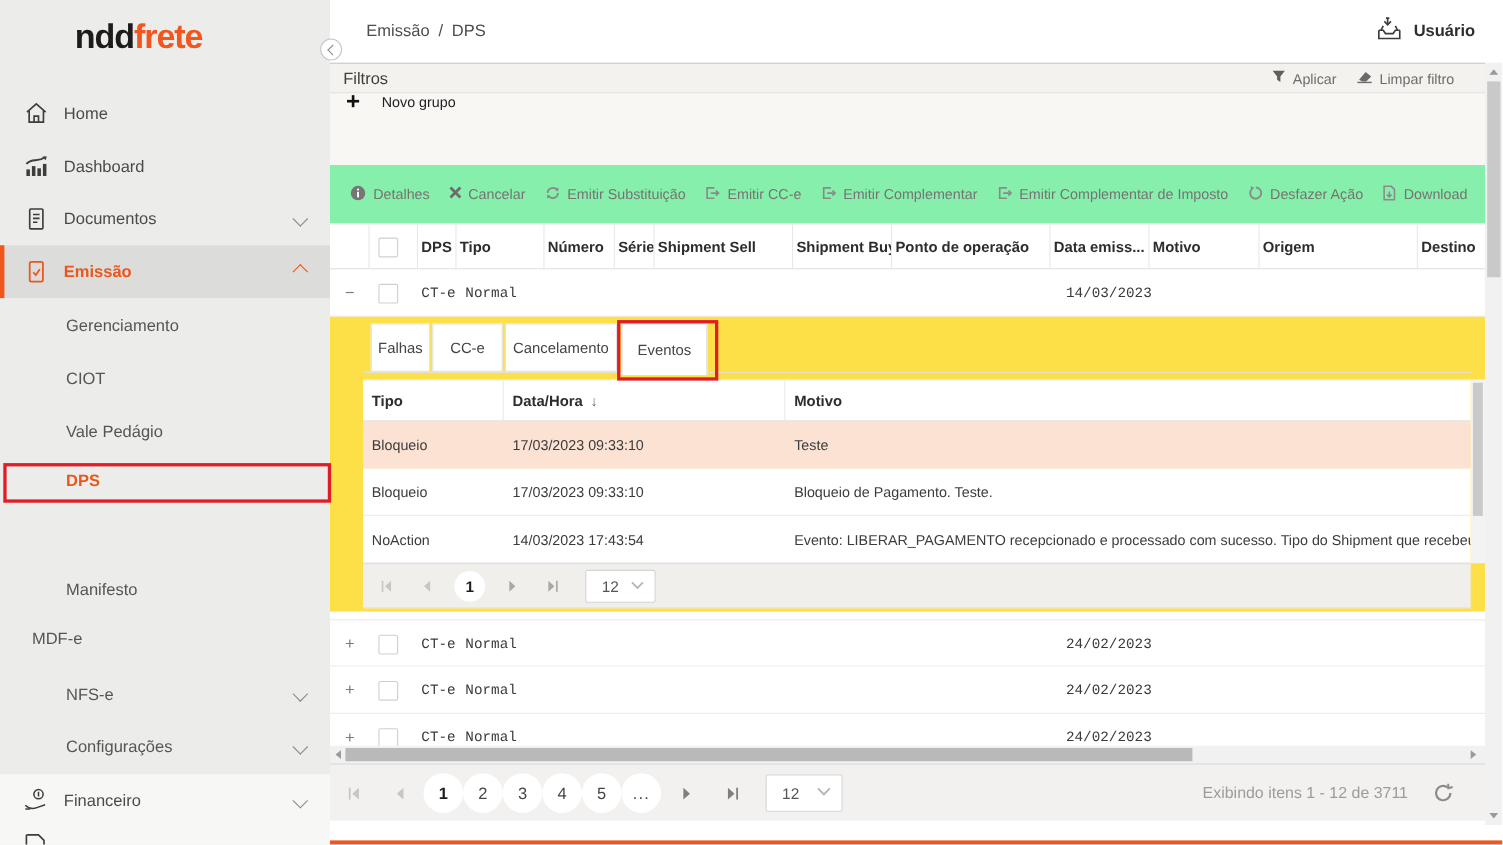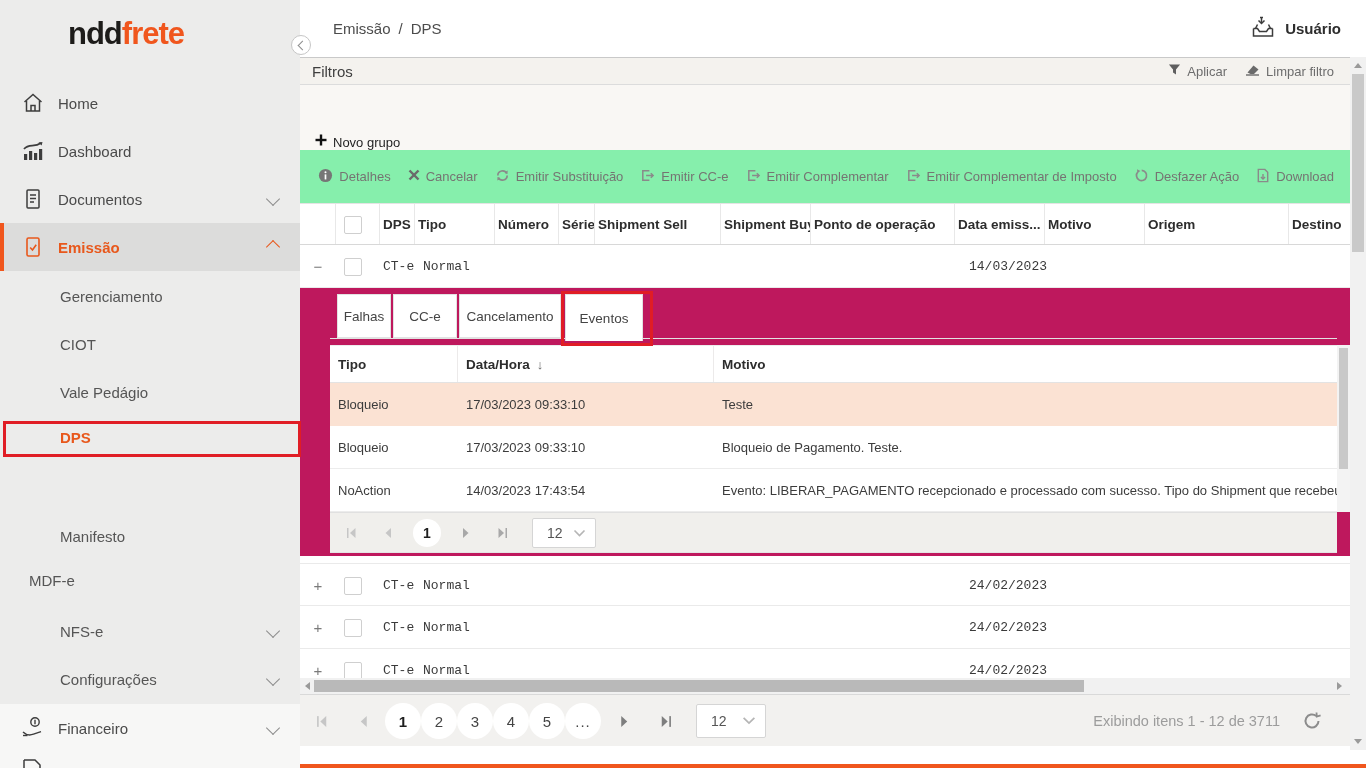--- a/index.html
+++ b/index.html
@@ -27,38 +27,38 @@
   
   .topbar{left:300px;top:0;width:1066px;height:57px;background:#fff;}
   .breadcrumb{left:333px;top:0;height:57px;display:flex;align-items:center;gap:8px;font-size:15px;color:#4c4c4c;}
   .userbox{top:0;right:25px;height:57px;display:flex;align-items:center;gap:10px;}
   .userbox .uname{font-size:15px;font-weight:bold;color:#2e2e2e;}
   .collapse-btn{left:291px;top:35px;width:18px;height:18px;border-radius:50%;background:#fff;border:1px solid #c6c6c6;display:flex;align-items:center;justify-content:center;cursor:pointer;z-index:20;}
   .collapse-btn .chevl{width:6px;height:6px;border-left:1.5px solid #8d8d8d;border-bottom:1.5px solid #8d8d8d;transform:rotate(45deg);margin-left:2px;}
   
   .filterbar{left:300px;top:57px;width:1050px;height:28px;background:#f4f2ee;border-top:1px solid #c9c9c9;border-bottom:1px solid #dcdcdc;box-sizing:border-box;display:flex;align-items:center;}
   .filterbar .ftitle{margin-left:12px;font-size:15px;color:#3e3e3e;}
-  .filterbar .factions{margin-left:auto;margin-right:16px;display:flex;align-items:center;gap:18px;}
+  .filterbar .factions{margin-left:auto;margin-right:28px;display:flex;align-items:center;gap:18px;}
   .faction{display:flex;align-items:center;gap:6px;font-size:13px;color:#6d6d6d;cursor:pointer;}
   .groupbar{left:300px;top:85px;width:1050px;height:65px;background:#f9f7f4;}
-  .newgroup{left:315px;top:85px;height:65px;display:flex;align-items:flex-end;gap:6px;cursor:pointer;}
+  .newgroup{left:315px;top:85px;height:65px;display:flex;align-items:flex-start;gap:20px;cursor:pointer;}
   .newgroup .ng-lbl{font-size:13px;color:#1f1f1f;}
   
   .toolbar{left:300px;top:150px;width:1050px;height:53px;background:#86efac;display:flex;align-items:center;justify-content:flex-end;gap:17px;padding-right:16px;box-sizing:border-box;}
   .tbtn{display:flex;align-items:center;gap:6px;font-size:13px;color:#757472;cursor:pointer;white-space:nowrap;}
   
   .gridheader{left:300px;top:203px;width:1050px;height:42px;background:#fff;border-top:1px solid #e4e4e4;border-bottom:1px solid #d8d8d8;box-sizing:border-box;overflow:hidden;}
   .hcell{position:absolute;top:0;height:40px;display:flex;align-items:center;padding-left:3px;box-sizing:border-box;font-size:13.5px;font-weight:bold;color:#2d2d2d;border-right:1px solid #e8e8e8;white-space:nowrap;overflow:hidden;}
   .grow{left:300px;width:1050px;height:43px;background:#fff;border-bottom:1px solid #eaeaea;box-sizing:border-box;overflow:hidden;}
   .gcell{position:absolute;top:0;height:42px;display:flex;align-items:center;padding-left:3px;box-sizing:border-box;font-size:13px;color:#3a3a3a;white-space:nowrap;font-family:Liberation Mono, monospace;}
   .expander{position:absolute;left:0;top:0;width:36px;height:42px;display:flex;align-items:center;justify-content:center;color:#7a7a7a;font-size:15px;cursor:pointer;}
   .cbox{position:absolute;left:44px;top:13px;width:16px;height:16px;background:#fff;border:1px solid #cfcfcf;border-radius:2px;cursor:pointer;}
   .gridheader .cbox{top:12px;}
   
-  .detail{left:300px;top:288px;width:1050px;height:268px;background:#be185d;}
+  .detail{left:300px;top:288px;width:1050px;height:268px;background:#fde047;}
   .tab{position:absolute;top:6px;height:44px;background:#fff;border:1px solid #e2e2e2;box-sizing:border-box;display:flex;align-items:center;justify-content:center;font-size:13.5px;color:#444;cursor:pointer;}
   .tab.active{height:47px;border-bottom:none;z-index:5;}
   .tabline{position:absolute;left:30px;top:50px;width:1007px;height:1px;background:#e2e2e2;}
   .subhead{position:absolute;left:30px;top:57px;width:1007px;height:38px;border-top:1px solid #ececec;border-bottom:1px solid #e3e3e3;box-sizing:border-box;background:#fff;}
   .shcell{position:absolute;top:0;height:36px;display:flex;align-items:center;padding-left:8px;box-sizing:border-box;font-size:13.5px;font-weight:bold;color:#2d2d2d;border-right:1px solid #eceaea;}
   .shcell .sort{margin-left:7px;font-weight:normal;color:#666;font-size:13px;}
   .srow{position:absolute;left:30px;width:1007px;height:43px;border-bottom:1px solid #ececec;box-sizing:border-box;background:#fff;overflow:hidden;}
   .srow.sel{background:#fbe2d3;border-bottom:1px solid #fbe2d3;}
   .scell{position:absolute;top:0;height:42px;display:flex;align-items:center;padding-left:8px;box-sizing:border-box;font-size:13px;color:#3c3c3c;white-space:nowrap;overflow:hidden;}
   .subpager{position:absolute;left:30px;top:224px;width:1007px;height:41px;background:#f0efec;border-top:1px solid #e0e0e0;border-bottom:1px solid #e4e4e4;box-sizing:border-box;display:flex;align-items:center;}

